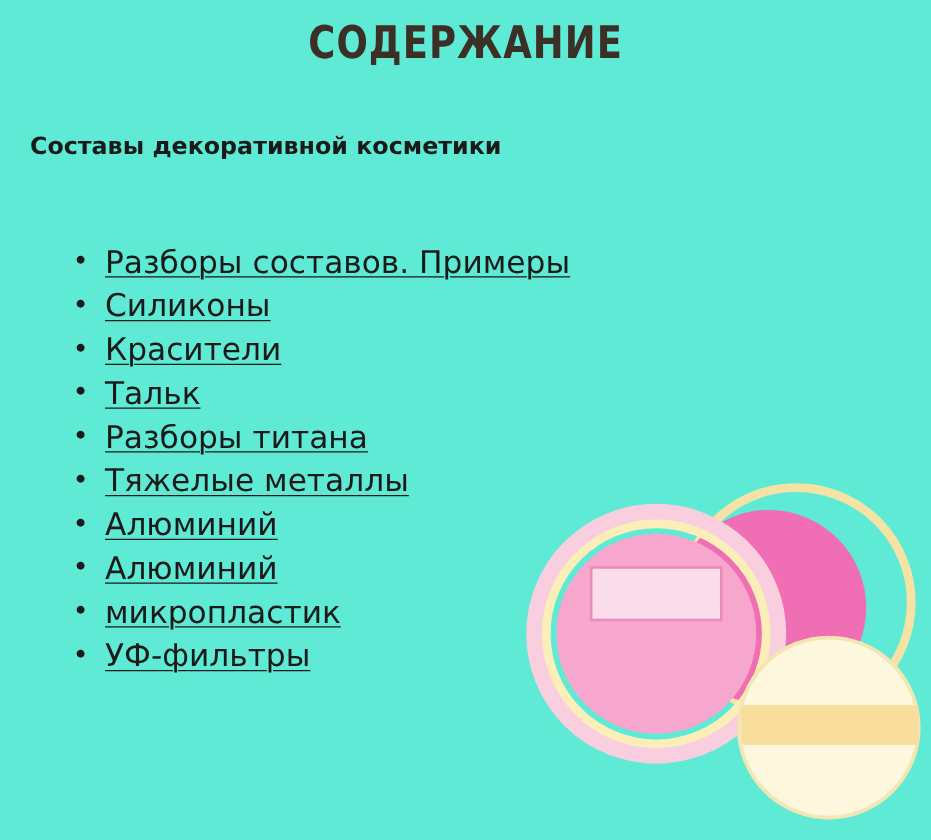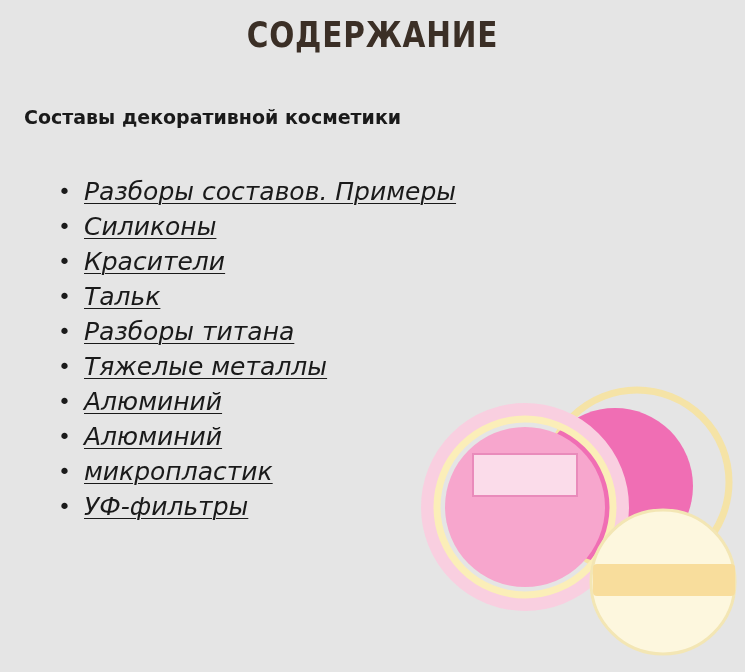--- a/index.html
+++ b/index.html
@@ -11,21 +11,21 @@
     height: 672px;
     background: #ffffff;
     font-family: "Liberation Sans", sans-serif;
     overflow: hidden;
     position: relative;
   }
   .page {
     position: relative;
     width: 745px;
     height: 672px;
-    background: #e5e5e5;
+    background: #5eead4;
     overflow: hidden;
   }
 
   
   .title {
     position: absolute;
     top: 14px;
     left: 0;
     width: 745px;
     text-align: center;
@@ -46,27 +46,26 @@
     font-family: "DejaVu Sans", sans-serif;
     font-weight: 700;
     font-size: 19px;
     color: #1a1a1a;
     letter-spacing: 0px;
   }
 
   
   .list {
     position: absolute;
-    top: 174px;
+    top: 192px;
     left: 44px;
     margin: 0;
     padding: 0 0 0 40px;
     list-style: none;
     width: 660px;
-    font-style: italic;
   }
   .list li {
     position: relative;
     height: 35px;
     line-height: 35px;
     font-family: "DejaVu Sans", sans-serif;
     font-size: 25px;
     color: #1a1a1a;
     white-space: nowrap;
   }

